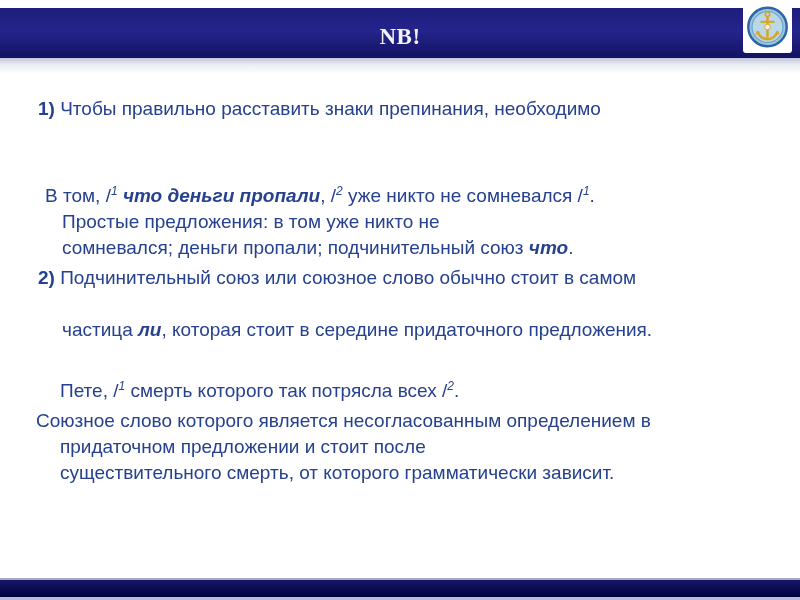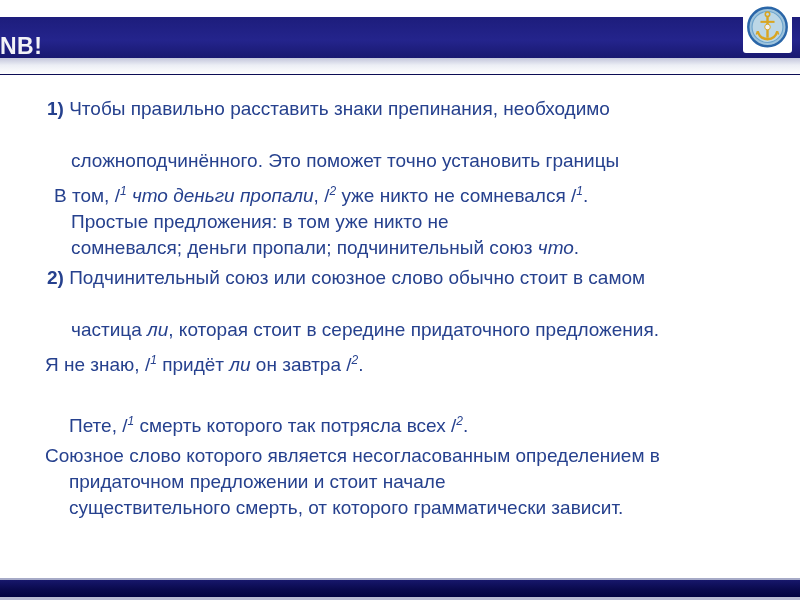--- a/index.html
+++ b/index.html
@@ -10,26 +10,27 @@
     position: relative;
     width: 800px;
     height: 600px;
     background: #ffffff;
     overflow: hidden;
   }
 
   
   .header-bar {
     position: absolute;
-    top: 17px; left: 0; right: 0;
+    top: 8px; left: 0; right: 0;
     height: 58px;
     background: linear-gradient(180deg, #1d1d7c 0%, #24248c 40%, #0d0d55 100%);
     display: flex;
     align-items: center;
-    justify-content: flex-start;
+    justify-content: center;
+    font-family: Liberation Serif, serif;
   }
   .slide-title {
     color: #f2f2f7;
     font-size: 23px;
     font-weight: bold;
     letter-spacing: 0.5px;
   }
   .header-fade {
     position: absolute;
     top: 58px; left: 0; right: 0;
@@ -44,40 +45,40 @@
     border-radius: 3px;
     display: flex;
     align-items: center;
     justify-content: center;
   }
 
   
   .content {
     position: absolute;
     top: 74px;
-    left: 45px;
+    left: 36px;
     right: 16px;
     padding-top: 22px;
     color: #26418e;
   }
   .para {
     font-size: 19px;
     line-height: 26px;
     white-space: nowrap;
     margin-bottom: 4px;
   }
   .numbered { padding-left: 26px; text-indent: -24px; }
   .example  { padding-left: 26px; text-indent: -17px; }
   .plain    { padding-left: 0; }
   .hang     { padding-left: 24px; text-indent: -24px; }
 
   .run-r  { }
   .run-b  { font-weight: bold; }
   .run-i  { }
-  .run-bi { font-weight: normal; font-style: italic; }
+  .run-bi { font-weight: bold; font-style: italic; }
   .run-sup { font-style: italic; font-size: 12px; vertical-align: 7px; }
 
   
   .footer-line {
     position: absolute;
     left: 0; right: 0;
     bottom: 20px;
     height: 2px;
     background: #a6aac7;
   }
@@ -116,25 +117,24 @@
         <path d="M13.5 27.5 Q15.5 35.5 24 36 Q32.5 35.5 34.5 27.5" fill="none" stroke="#d9a520" stroke-width="2.6"></path>
         <path d="M13.5 27.5 l-1.5 3.5 M34.5 27.5 l1.5 3.5" stroke="#d9a520" stroke-width="1.6"></path>
         <circle cx="24" cy="23" r="3" fill="#f2f2f2" stroke="#d9a520" stroke-width="1"></circle>
       </svg>
     </span>
   </div>
 
   <div class="header-fade"></div>
 
   <div class="content">
-      <p class="para numbered"><span class="run-b">1) </span><span class="run-r">Чтобы правильно расставить знаки препинания, необходимо</span><br><br><span class="run-r">сложноподчинённого. Это поможет точно установить границы</span><br></p>
+      <p class="para numbered"><span class="run-b">1) </span><span class="run-r">Чтобы правильно расставить знаки препинания, необходимо</span><br><br><br></p>
       <p class="para example"><span class="run-i">В том, /</span><span class="run-sup">1</span><span class="run-i"> </span><span class="run-bi">что деньги пропали</span><span class="run-i">, /</span><span class="run-sup">2</span><span class="run-i"> уже никто не сомневался /</span><span class="run-sup">1</span><span class="run-r">.</span><br><span class="run-r">Простые предложения: </span><span class="run-i">в том уже никто не</span><br><span class="run-i">сомневался; деньги пропали</span><span class="run-r">; подчинительный союз </span><span class="run-bi">что</span><span class="run-r">.</span></p>
       <p class="para numbered"><span class="run-b">2) </span><span class="run-r">Подчинительный союз или союзное слово обычно стоит в самом</span><br><br><span class="run-r">частица </span><span class="run-bi">ли</span><span class="run-r">, которая стоит в середине придаточного предложения.</span></p>
-      <p class="para plain"><span class="run-i">Я не знаю, /</span><span class="run-sup">1</span><span class="run-i"> придёт </span><span class="run-bi">ли</span><span class="run-i"> он завтра /</span><span class="run-sup">2</span><span class="run-r">.</span></p>
       <p class="para hang"><br><span class="run-i">Пете, /</span><span class="run-sup">1</span><span class="run-i"> смерть которого так потрясла всех /</span><span class="run-sup">2</span><span class="run-r">.</span></p>
-      <p class="para hang"><span class="run-r">Союзное слово </span><span class="run-i">которого</span><span class="run-r"> является несогласованным определением в</span><br><span class="run-r">придаточном предложении и стоит начале</span><br><span class="run-r">существительного </span><span class="run-i">смерть</span><span class="run-r">, от которого грамматически зависит.</span></p>
+      <p class="para hang"><span class="run-r">Союзное слово </span><span class="run-i">которого</span><span class="run-r"> является несогласованным определением в</span><br><span class="run-r">придаточном предложении и стоит после</span><br><span class="run-r">существительного </span><span class="run-i">смерть</span><span class="run-r">, от которого грамматически зависит.</span></p>
     </div>
 
   <div class="footer-line"></div>
   <div class="footer-bar"></div>
   <div class="footer-strip"></div>
 
 </div>
 
 </body></html>

